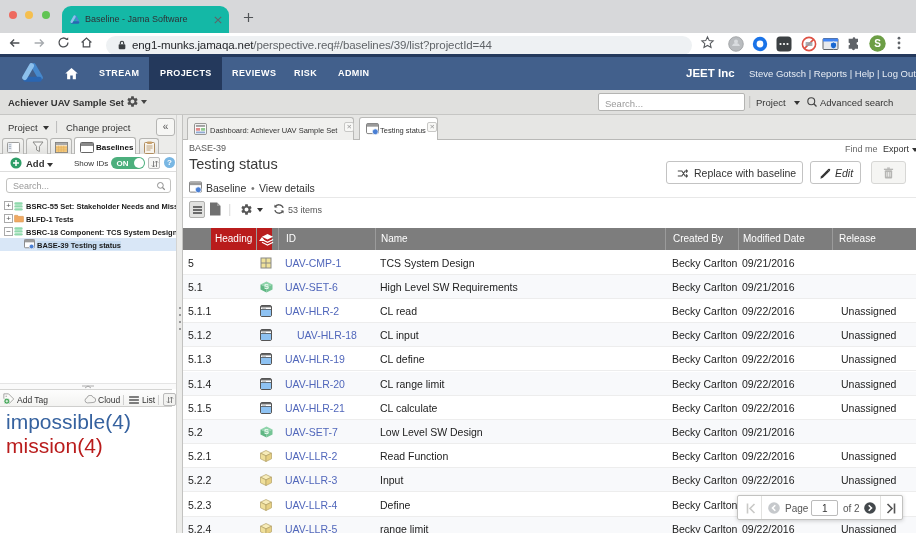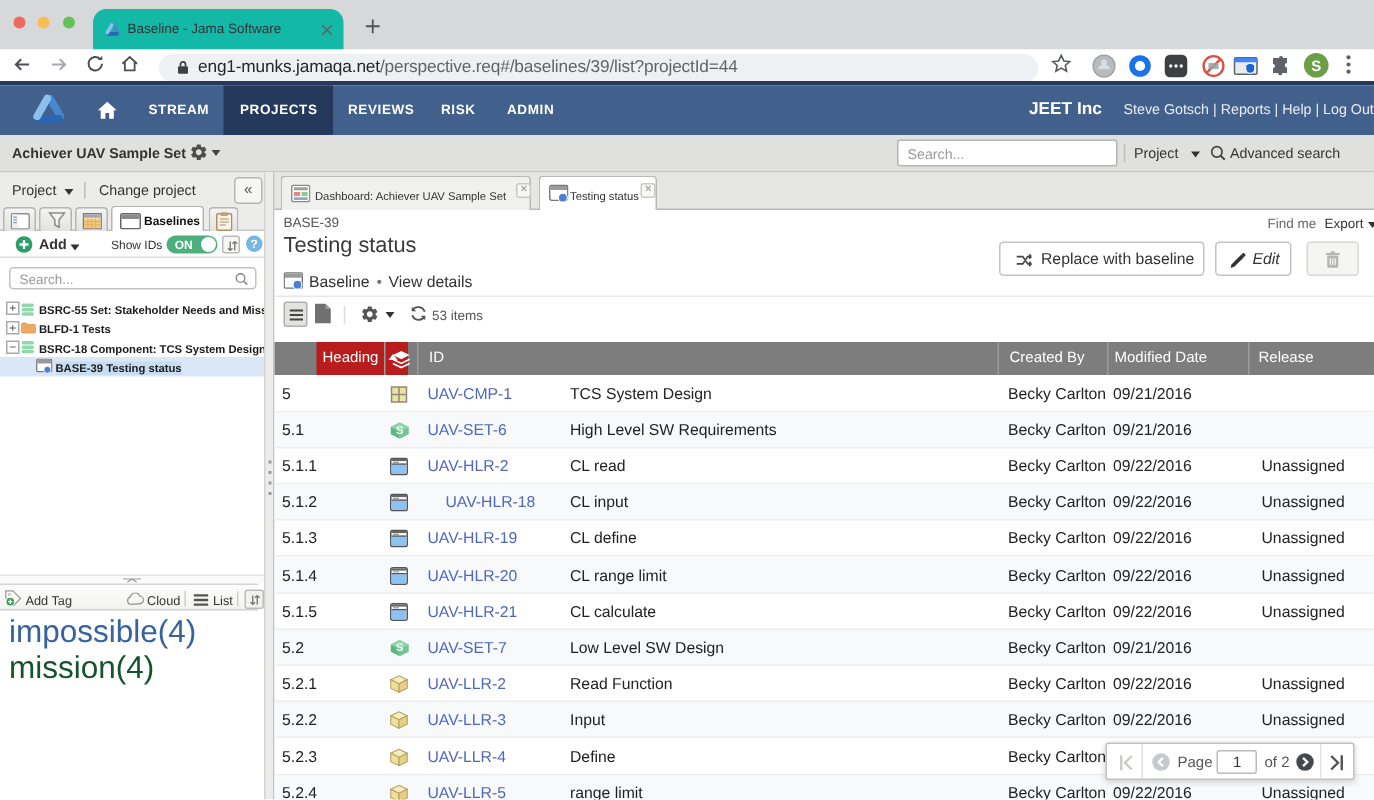--- a/index.html
+++ b/index.html
@@ -339,21 +339,21 @@
     <span style="position:absolute; left:142px; top:4.5px; font-size:8.5px; color:#333;">List</span>
     <span style="position:absolute; left:157px; top:3px; color:#ccc; font-size:11px;">|</span>
     <div style="position:absolute; left:163px; top:2.5px; width:13px; height:13px; background:#f2f2f0; border:1px solid #bbb; border-radius:2px;">
       <svg style="position:absolute; left:2px; top:2px;" width="8" height="8" viewBox="0 0 8 8">
           <path d="M2.5 1 V7 M2.5 7 L1 5.5 M2.5 7 L4 5.5 M5.5 7 V1 M5.5 1 L4 2.5 M5.5 1 L7 2.5" stroke="#777" stroke-width="0.9" fill="none"></path>
         </svg>
     </div>
   </div>
 
   <div style="position:absolute; left:6px; top:270px; font-size:21px; color:#36629f;">impossible(4)</div>
-  <div style="position:absolute; left:6px; top:294px; font-size:21px; color:#14532d;">mission(4)</div>
+  <div style="position:absolute; left:6px; top:294px; font-size:21px; color:#b91c1c;">mission(4)</div>
 </div>
 
 <div class="abs" id="splitter">
   <div style="position:absolute; left:2px; top:192px; width:2px; height:2px; background:#999;"></div>
   <div style="position:absolute; left:2px; top:199px; width:2px; height:2px; background:#999;"></div>
   <div style="position:absolute; left:2px; top:206px; width:2px; height:2px; background:#999;"></div>
   <div style="position:absolute; left:2px; top:213px; width:2px; height:2px; background:#999;"></div>
 </div>
 
 <div style="position:absolute; left:164px; top:157px; width:11px; height:11px; background:#79b7e3; border-radius:50%; color:#fff; font-size:8px; font-weight:bold; text-align:center; line-height:11px; z-index:5;">?</div>
@@ -424,20 +424,21 @@
     <div class="hcol" style="left:0; width:61px; background:#b91c1c; border-left:none; padding-left:4px;margin-left:28px;">Heading
       <span style="display:inline-block; width:0; height:0; border-left:3.5px solid transparent; border-right:3.5px solid transparent; border-bottom:4.5px solid #fff; margin-left:4px; margin-bottom:1px;"></span>
     </div>
     <div class="hcol" style="left:73px; width:22px;">
       <svg style="position:absolute; left:4px; top:4.5px;" width="13" height="13" viewBox="0 0 14 14">
           <path d="M7 1 L13 4 L7 7 L1 4 Z" fill="#fff"></path>
           <path d="M1 7 L7 10 L13 7 M1 10 L7 13 L13 10" stroke="#fff" stroke-width="1.2" fill="none"></path>
         </svg>
     </div>
     <div class="hcol" style="left:95px; width:97px; padding-left:7px;">ID</div>
+    <div class="hcol" style="left:192px; width:290px;">Name</div>
     <div class="hcol" style="left:482px; width:73px; padding-left:7px;">Created By</div>
     <div class="hcol" style="left:555px; width:94px; padding-left:4px;">Modified Date</div>
     <div class="hcol" style="left:649px; width:84px; padding-left:6px;">Release</div>
   </div>
   <div id="tbody">
       <div class="trow" style="top:110.5px;">
         <div style="left:5px;">5</div>
         <div style="left:77px;" class="icoc">
           <svg width="12" height="12" viewBox="0 0 12 12">
             <rect x="0.5" y="0.5" width="11" height="11" fill="#8a8a85"></rect>

